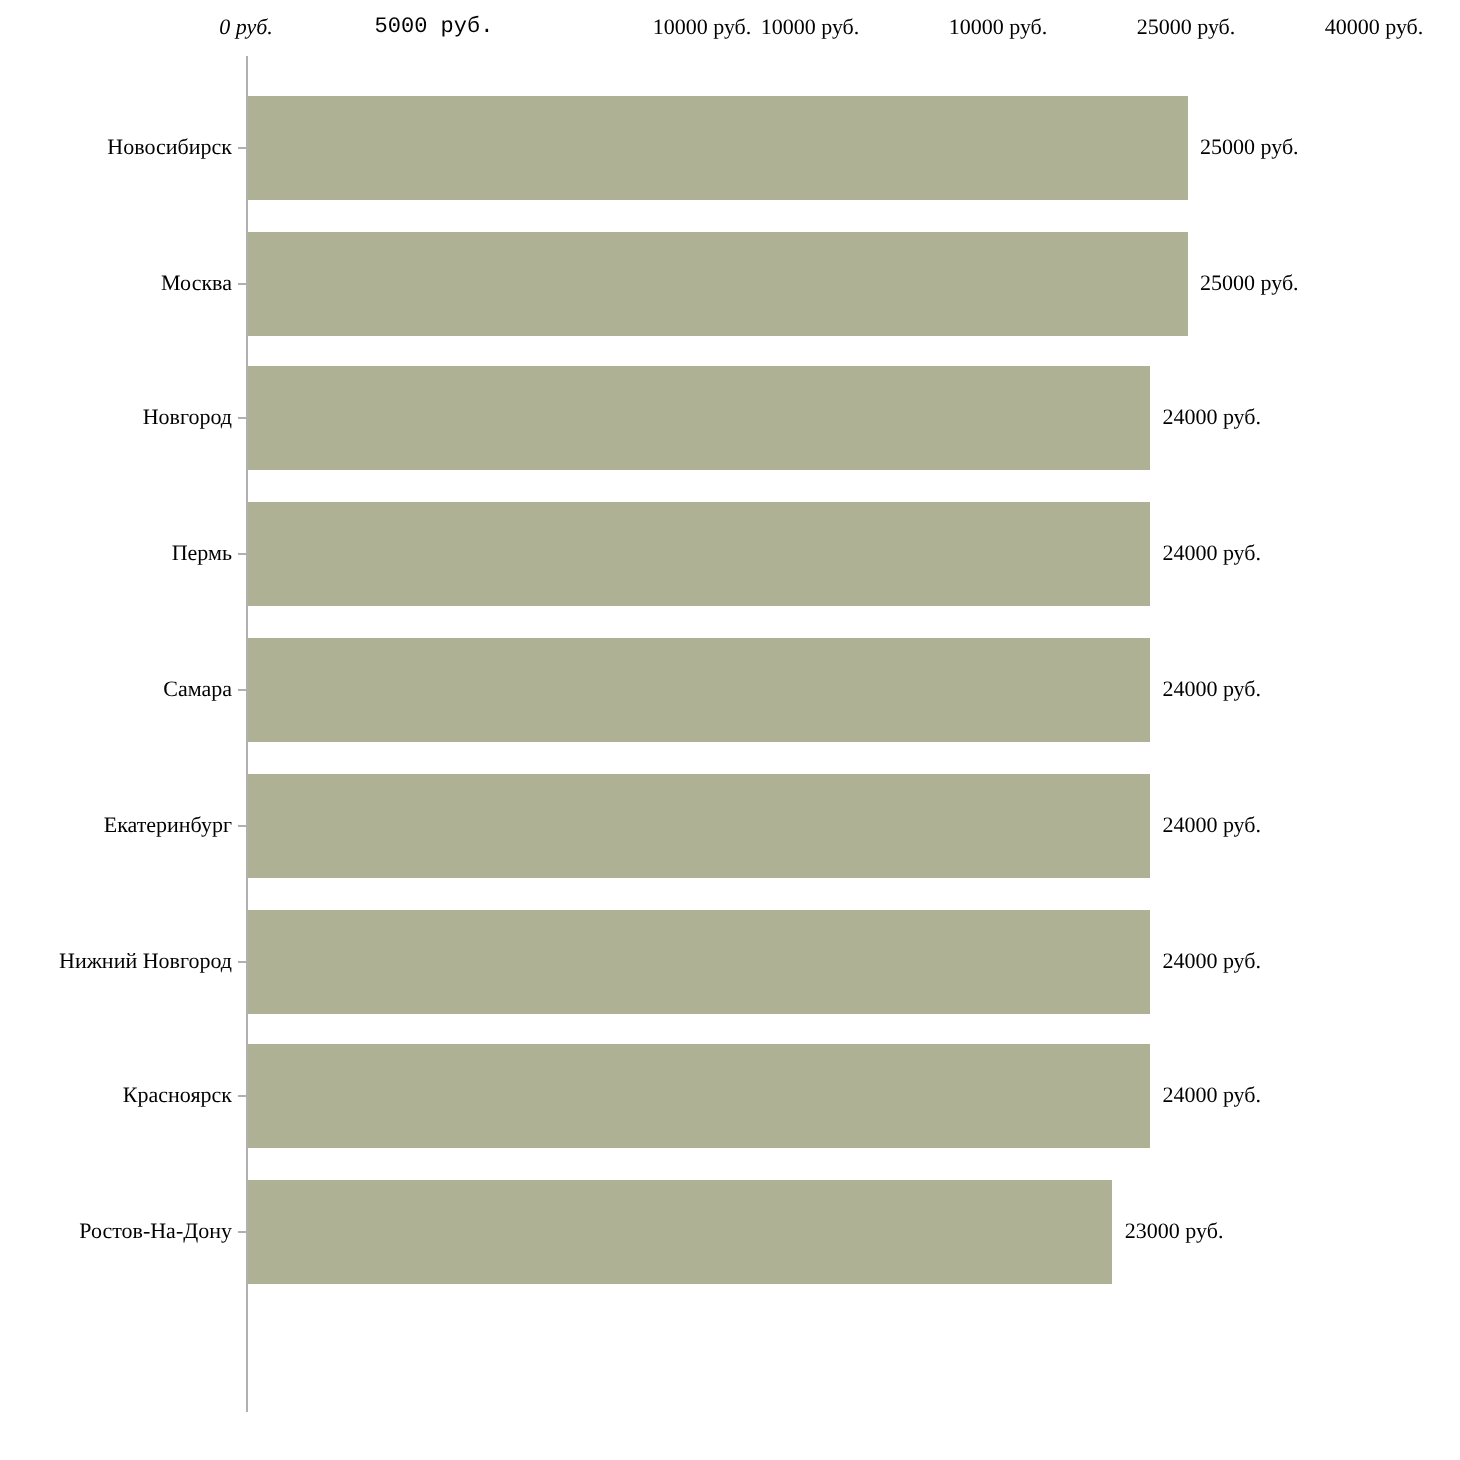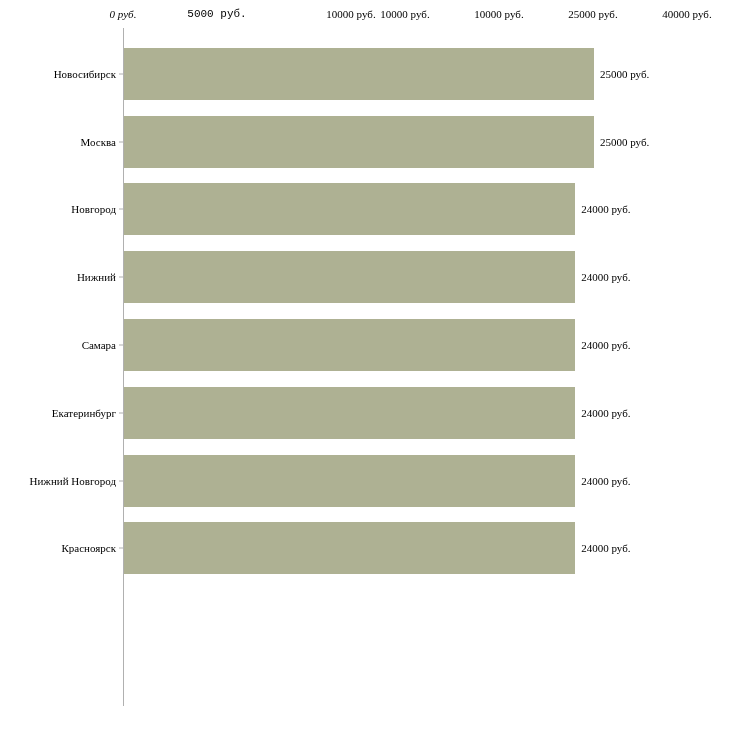--- a/index.html
+++ b/index.html
@@ -123,21 +123,21 @@
         <div class="bar" style="width: 470px; background: rgb(174, 177, 147);"></div>
         <div class="val-label" style="left: 600px;">25000 руб.</div>
       </div>
       <div class="row">
         <div class="cat-label">Новгород</div>
         <div class="tickmark"></div>
         <div class="bar" style="width: 451.2px; background: rgb(174, 177, 147);"></div>
         <div class="val-label" style="left: 581.2px;">24000 руб.</div>
       </div>
       <div class="row">
-        <div class="cat-label">Нижний</div>
+        <div class="cat-label">Пермь</div>
         <div class="tickmark"></div>
         <div class="bar" style="width: 451.2px; background: rgb(174, 177, 147);"></div>
         <div class="val-label" style="left: 581.2px;">24000 руб.</div>
       </div>
       <div class="row">
         <div class="cat-label">Самара</div>
         <div class="tickmark"></div>
         <div class="bar" style="width: 451.2px; background: rgb(174, 177, 147);"></div>
         <div class="val-label" style="left: 581.2px;">24000 руб.</div>
       </div>
@@ -152,15 +152,21 @@
         <div class="tickmark"></div>
         <div class="bar" style="width: 451.2px; background: rgb(174, 177, 147);"></div>
         <div class="val-label" style="left: 581.2px;">24000 руб.</div>
       </div>
       <div class="row">
         <div class="cat-label">Красноярск</div>
         <div class="tickmark"></div>
         <div class="bar" style="width: 451.2px; background: rgb(174, 177, 147);"></div>
         <div class="val-label" style="left: 581.2px;">24000 руб.</div>
       </div>
+      <div class="row">
+        <div class="cat-label">Ростов-На-Дону</div>
+        <div class="tickmark"></div>
+        <div class="bar" style="width: 432.4px; background: rgb(174, 177, 147);"></div>
+        <div class="val-label" style="left: 562.4px;">23000 руб.</div>
+      </div>
     </div>
 
 </div>
 
 </body></html>

